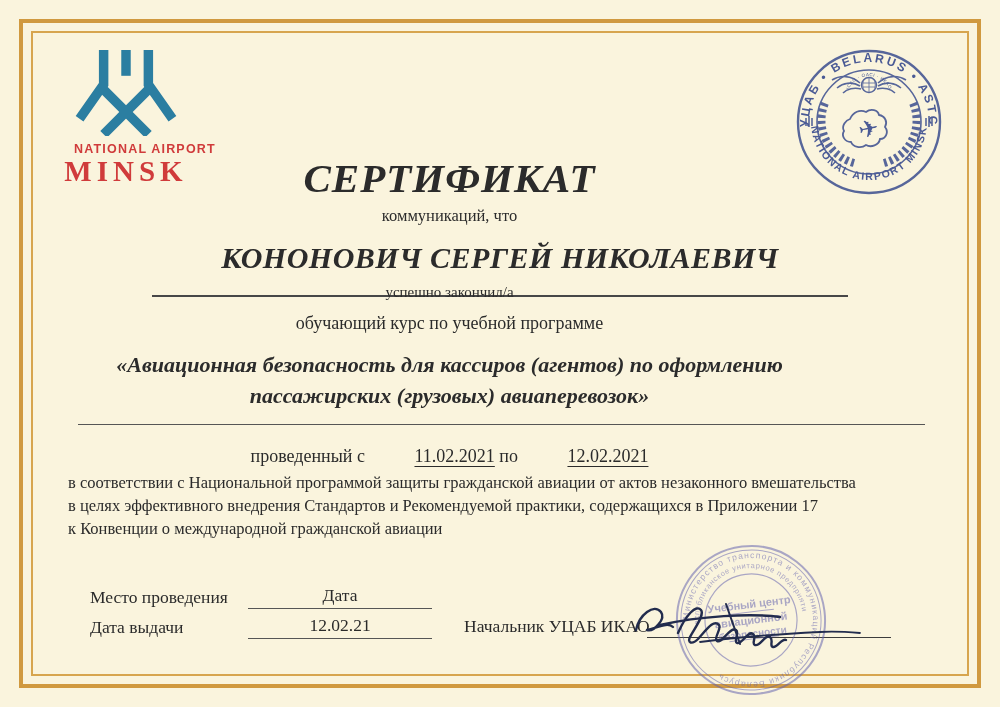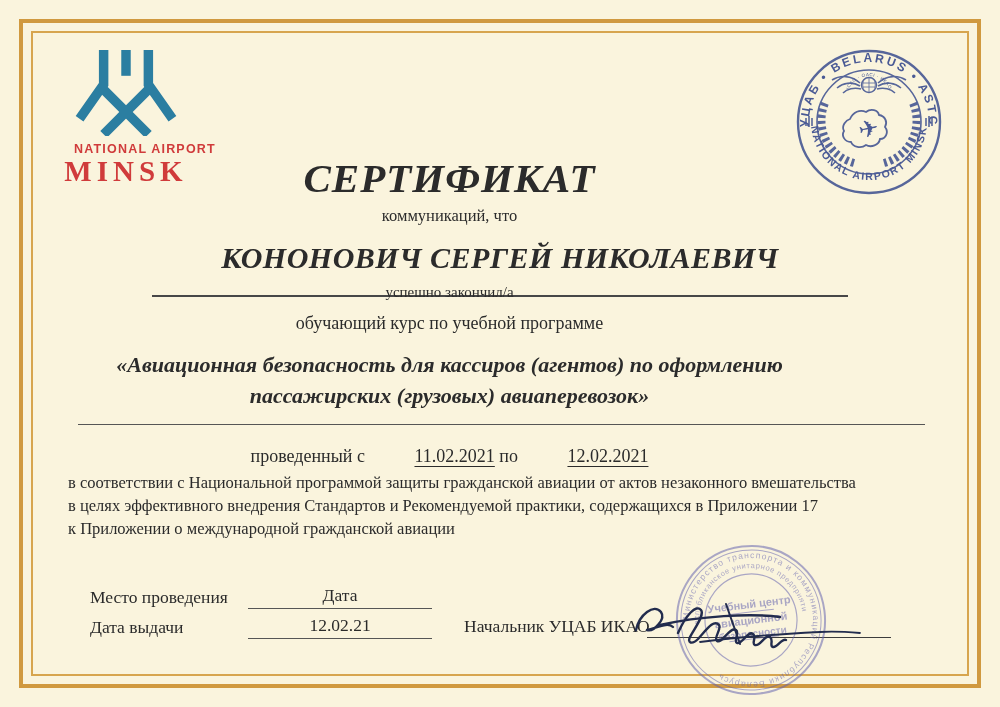--- a/index.html
+++ b/index.html
@@ -119,21 +119,21 @@
   <div class="abs ctr period">
     <span>проведенный с</span>
     <span class="date">11.02.2021</span>
     <span>по</span>
     <span class="date">12.02.2021</span>
   </div>
 
   <div class="abs legal">
     <div>в соответствии с Национальной программой защиты гражданской авиации от актов незаконного вмешательства</div>
     <div>в целях эффективного внедрения Стандартов и Рекомендуемой практики, содержащихся в Приложении 17</div>
-    <div>к Приложении о международной гражданской авиации</div>
+    <div>к Конвенции о международной гражданской авиации</div>
   </div>
 
   <div class="abs field-label lbl-place">Место проведения</div>
   <div class="abs fld fld-place">Дата</div>
   <div class="abs field-label lbl-date">Дата выдачи</div>
   <div class="abs fld fld-date">12.02.21</div>
 
   <div class="abs signer">Начальник УЦАБ ИКАО</div>
   <div class="abs sig-rule"></div>
 

